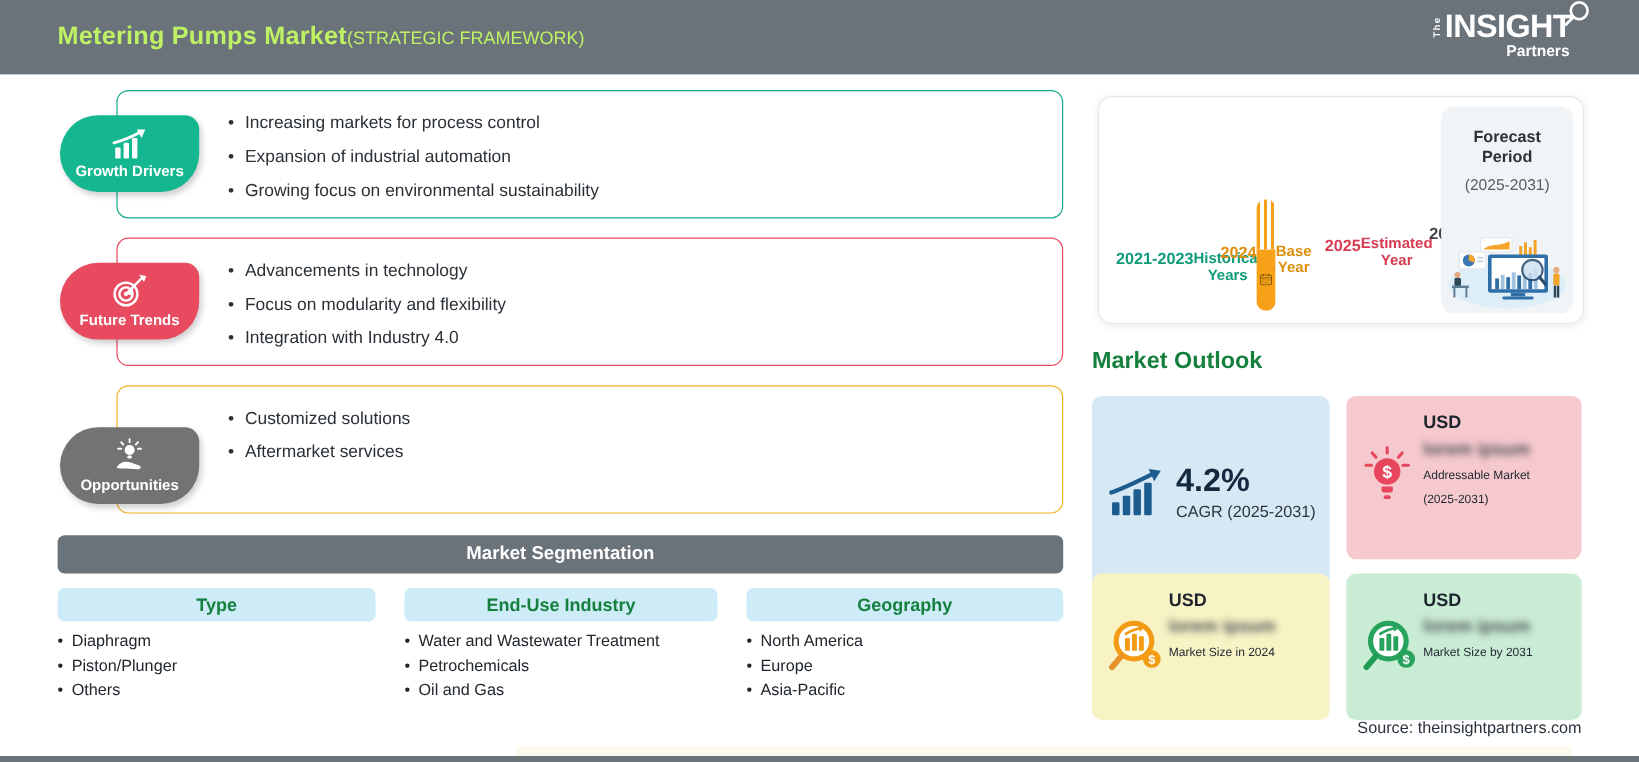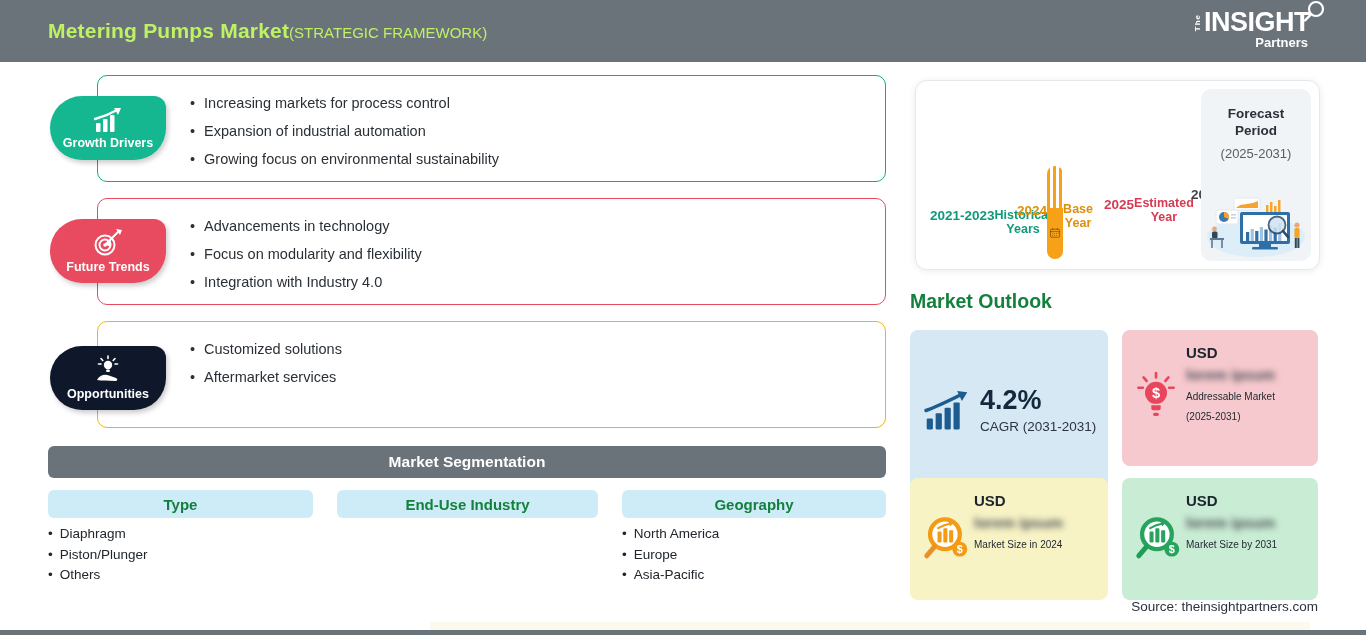--- a/index.html
+++ b/index.html
@@ -28,21 +28,21 @@
   .sec ul { list-style:none; margin:0; padding:13px 0 0 92px; }
   .sec li { font-size:14.5px; color:#2a3036; line-height:28px; }
   .sec li::before { content:"•"; margin-right:9px; color:#2a3036; }
 
   .badge { position:absolute; left:50px; width:116px; height:64px;
            border-radius:32px 12px 32px 32px; display:flex; flex-direction:column;
            align-items:center; justify-content:center; gap:2px; color:#fff;
            box-shadow:2px 3px 5px rgba(0,0,0,.2); }
   .b0 { top:96px;  background:#14b78f; }
   .b1 { top:219px; background:#e84a5f; }
-  .b2 { top:346px; background:#0f172a; }
+  .b2 { top:356px; background:#737373; }
   .badge-label { font-size:12.5px; font-weight:700; }
 
   
   .seg-bar { position:absolute; left:48px; top:446px; width:838px; height:32px; background:#6a727a;
              border-radius:6px; color:#fff; font-weight:700; font-size:15.5px;
              display:flex; align-items:center; justify-content:center; }
   .colh { position:absolute; top:490px; height:28px; background:#cdecf8; border-radius:6px;
           display:flex; align-items:center; justify-content:center; font-weight:700;
           font-size:15px; color:#15803d; }
   .ch0 { left:48px; width:265px; } .ch1 { left:337px; width:261px; } .ch2 { left:622px; width:264px; }
@@ -175,20 +175,25 @@
   <div class="seg-bar">Market Segmentation</div>
 
   <div class="colh ch0">Type</div>
   <div class="colh ch1">End-Use Industry</div>
   <div class="colh ch2">Geography</div>
 
   <ul class="coll cl0">
     <li>Diaphragm</li>
     <li>Piston/Plunger</li>
     <li>Others</li>
+  </ul>
+  <ul class="coll cl1">
+    <li>Water and Wastewater Treatment</li>
+    <li>Petrochemicals</li>
+    <li>Oil and Gas</li>
   </ul>
   <ul class="coll cl2">
     <li>North America</li>
     <li>Europe</li>
     <li>Asia-Pacific</li>
   </ul>
 
   <div class="tl-card">
     <div class="bars-row">
 
@@ -335,21 +340,21 @@
         <rect x="2" y="21" width="4.6" height="8" rx="0.8"></rect>
         <rect x="8.6" y="17" width="4.6" height="12" rx="0.8"></rect>
         <rect x="15.2" y="13" width="4.6" height="16" rx="0.8"></rect>
         <rect x="21.8" y="9" width="4.6" height="20" rx="0.8"></rect>
       </g>
       <path d="M1.5 15 C10 12 18 8 28 3" stroke="#1d5c8f" stroke-width="2.6" fill="none" stroke-linecap="round"></path>
       <path d="M24.5 0.5 L32 1.5 L28 8 Z" fill="#1d5c8f"></path>
     </svg>
     <div>
       <div class="big">4.2%</div>
-      <div class="sub">CAGR (2031-2031)</div>
+      <div class="sub">CAGR (2025-2031)</div>
     </div>
   </div>
 
   <div class="card c1">
     <svg class="card-icon" width="44" height="54" viewBox="0 0 30 36">
       <g stroke="#e8465c" stroke-width="1.8" stroke-linecap="round">
         <line x1="15" y1="1" x2="15" y2="4"></line>
         <line x1="6.5" y1="4" x2="8.6" y2="6.4"></line>
         <line x1="23.5" y1="4" x2="21.4" y2="6.4"></line>
         <line x1="3" y1="11" x2="6" y2="11"></line>

